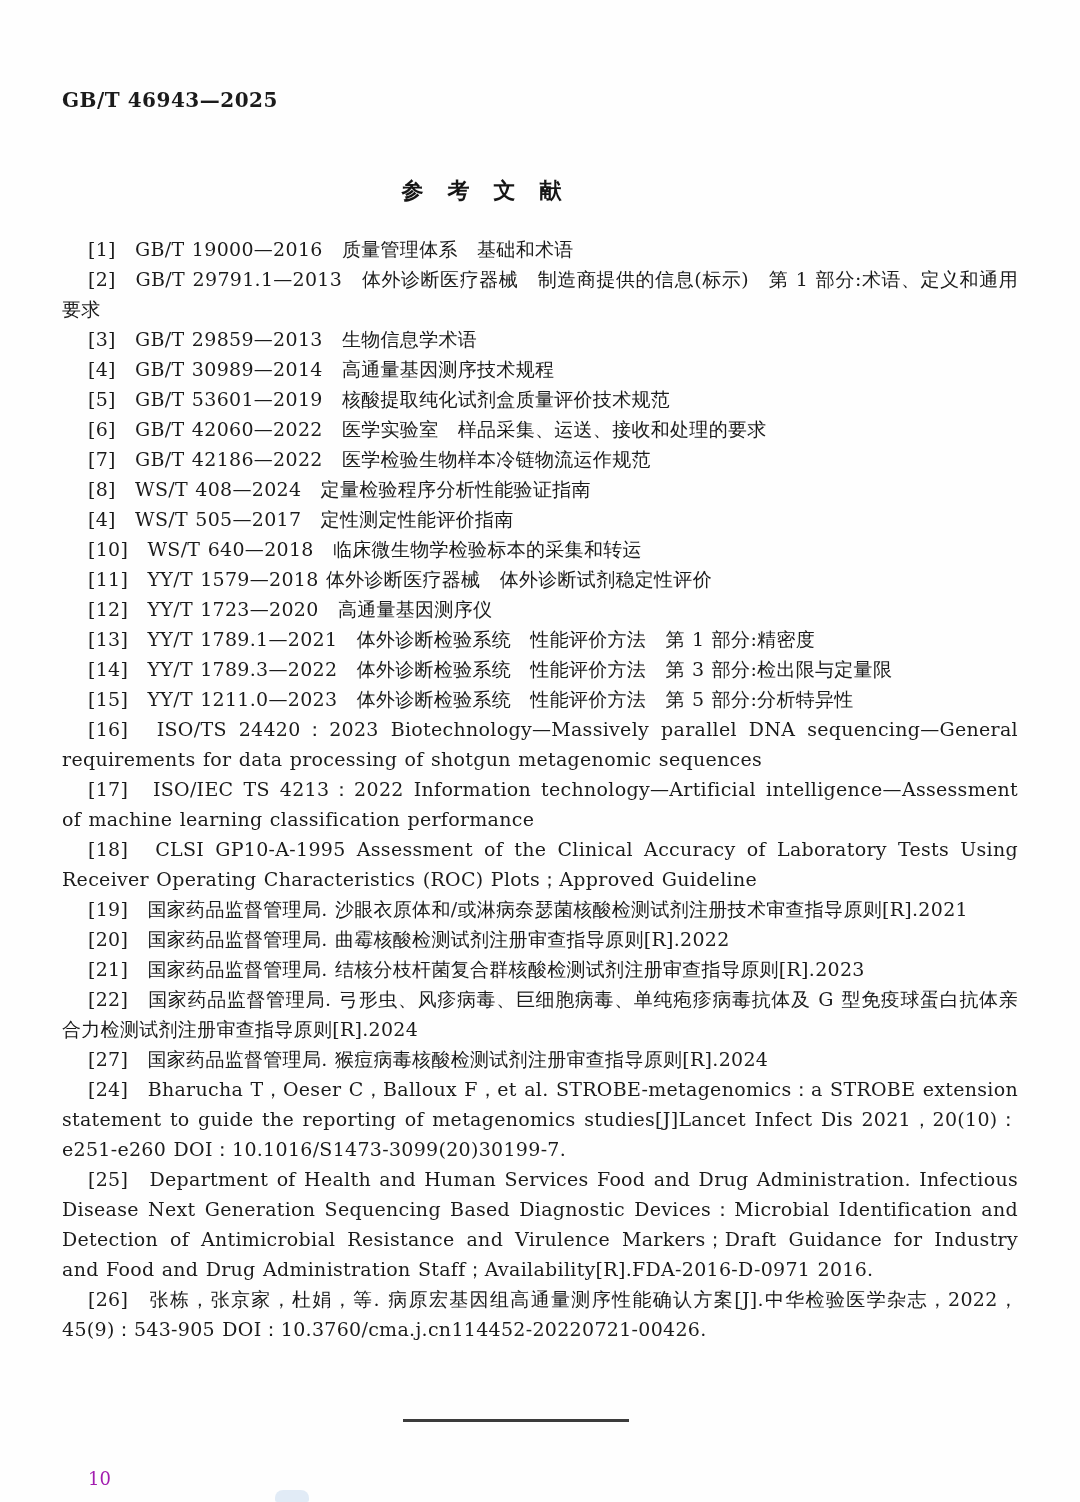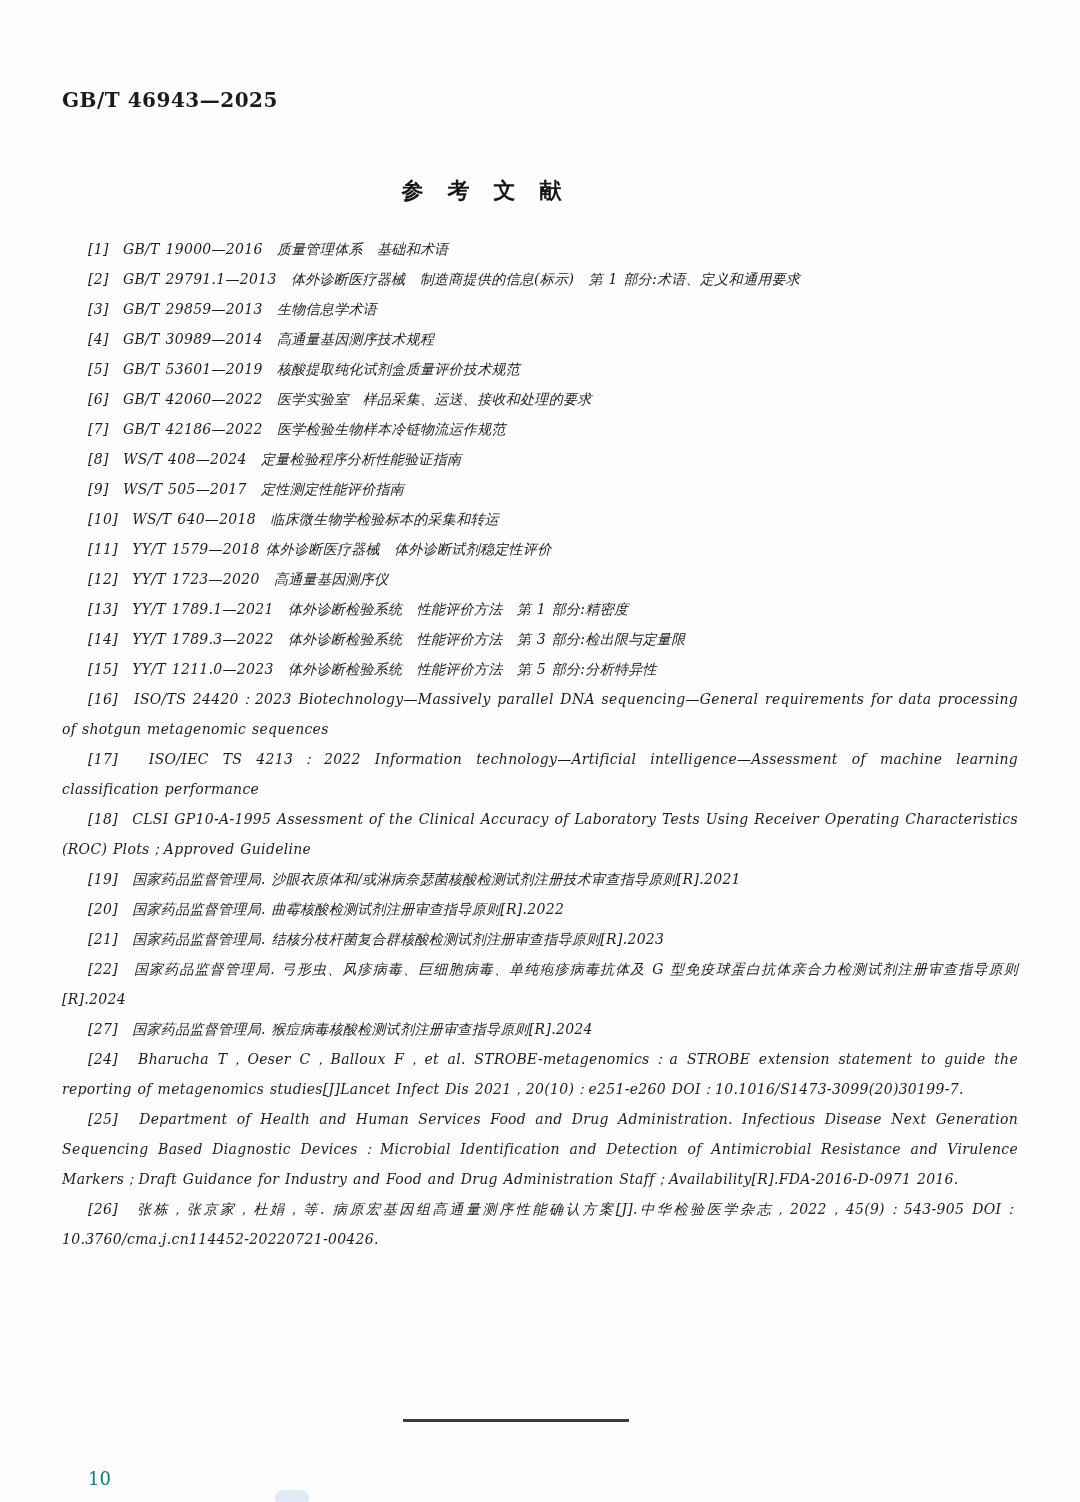--- a/index.html
+++ b/index.html
@@ -22,37 +22,37 @@
   }
   .section-title {
     position: absolute; left: 0; top: 176px; width: 964px;
     margin: 0; text-align: center;
     font-family: "DejaVu Sans", "Liberation Sans", sans-serif;
     font-size: 22px; font-weight: bold; letter-spacing: 1px;
     color: #151515;
   }
   .refs {
     position: absolute; left: 62px; top: 234px; width: 956px;
-    font-size: 14px; line-height: 30px; font-style: italic;
+    font-size: 19px; line-height: 30px;
   }
   .refs p {
     margin: 0;
     text-align: justify;
     text-indent: 26px;
     letter-spacing: 0.3px;
     word-spacing: 1px;
   }
   .end-rule {
     position: absolute; left: 403px; top: 1419px;
     width: 226px; height: 3px;
     background: #3c3c3c;
   }
   .page-number {
     position: absolute; left: 88px; top: 1468px;
-    font-size: 18px; color: #0f766e;
+    font-size: 18px; color: #a21caf;
   }
   .watermark {
     position: absolute; left: 275px; top: 1490px;
     width: 34px; height: 12px;
     background: #dce8f5;
     border-radius: 8px 8px 2px 2px;
     opacity: 0.85;
   }
 </style>
 </head>
@@ -66,21 +66,21 @@
 
   <div class="refs">
     <p>[1]　GB/T 19000—2016　质量管理体系　基础和术语</p>
     <p>[2]　GB/T 29791.1—2013　体外诊断医疗器械　制造商提供的信息(标示)　第 1 部分:术语、定义和通用要求</p>
     <p>[3]　GB/T 29859—2013　生物信息学术语</p>
     <p>[4]　GB/T 30989—2014　高通量基因测序技术规程</p>
     <p>[5]　GB/T 53601—2019　核酸提取纯化试剂盒质量评价技术规范</p>
     <p>[6]　GB/T 42060—2022　医学实验室　样品采集、运送、接收和处理的要求</p>
     <p>[7]　GB/T 42186—2022　医学检验生物样本冷链物流运作规范</p>
     <p>[8]　WS/T 408—2024　定量检验程序分析性能验证指南</p>
-    <p>[9]　WS/T 505—2017　定性测定性能评价指南</p>
+    <p>[4]　WS/T 505—2017　定性测定性能评价指南</p>
     <p>[10]　WS/T 640—2018　临床微生物学检验标本的采集和转运</p>
     <p>[11]　YY/T 1579—2018 体外诊断医疗器械　体外诊断试剂稳定性评价</p>
     <p>[12]　YY/T 1723—2020　高通量基因测序仪</p>
     <p>[13]　YY/T 1789.1—2021　体外诊断检验系统　性能评价方法　第 1 部分:精密度</p>
     <p>[14]　YY/T 1789.3—2022　体外诊断检验系统　性能评价方法　第 3 部分:检出限与定量限</p>
     <p>[15]　YY/T 1211.0—2023　体外诊断检验系统　性能评价方法　第 5 部分:分析特异性</p>
     <p>[16]　ISO/TS 24420：2023 Biotechnology—Massively parallel DNA sequencing—General requirements for data processing of shotgun metagenomic sequences</p>
     <p>[17]　ISO/IEC TS 4213：2022 Information technology—Artificial intelligence—Assessment of machine learning classification performance</p>
     <p>[18]　CLSI GP10-A-1995 Assessment of the Clinical Accuracy of Laboratory Tests Using Receiver Operating Characteristics (ROC) Plots；Approved Guideline</p>
     <p>[19]　国家药品监督管理局. 沙眼衣原体和/或淋病奈瑟菌核酸检测试剂注册技术审查指导原则[R].2021</p>

